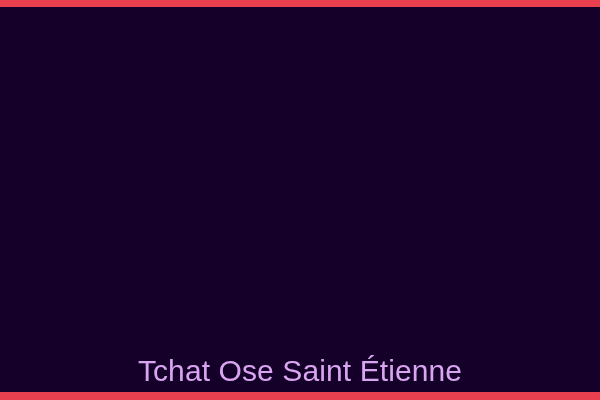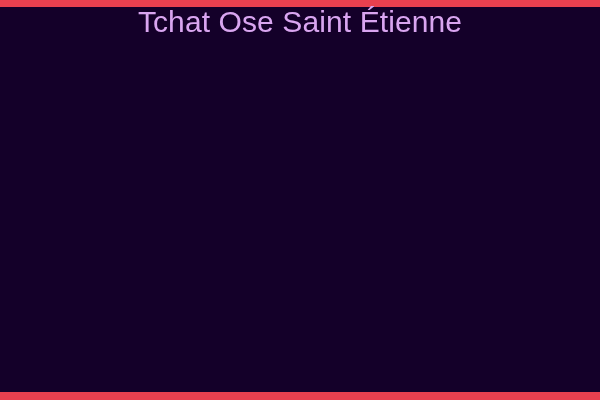--- a/index.html
+++ b/index.html
@@ -35,21 +35,21 @@
   }
 
   .accent-band.bottom {
     height: 8px;
   }
 
   
   .stage {
     flex: 1 1 auto;
     display: flex;
-    align-items: flex-start;
+    align-items: flex-end;
     justify-content: center;
     position: relative;
   }
 
   .caption {
     color: #d9a5f0;
     font-family: "Liberation Sans", sans-serif;
     font-size: 30px;
     font-weight: 400;
     line-height: 1.2;

